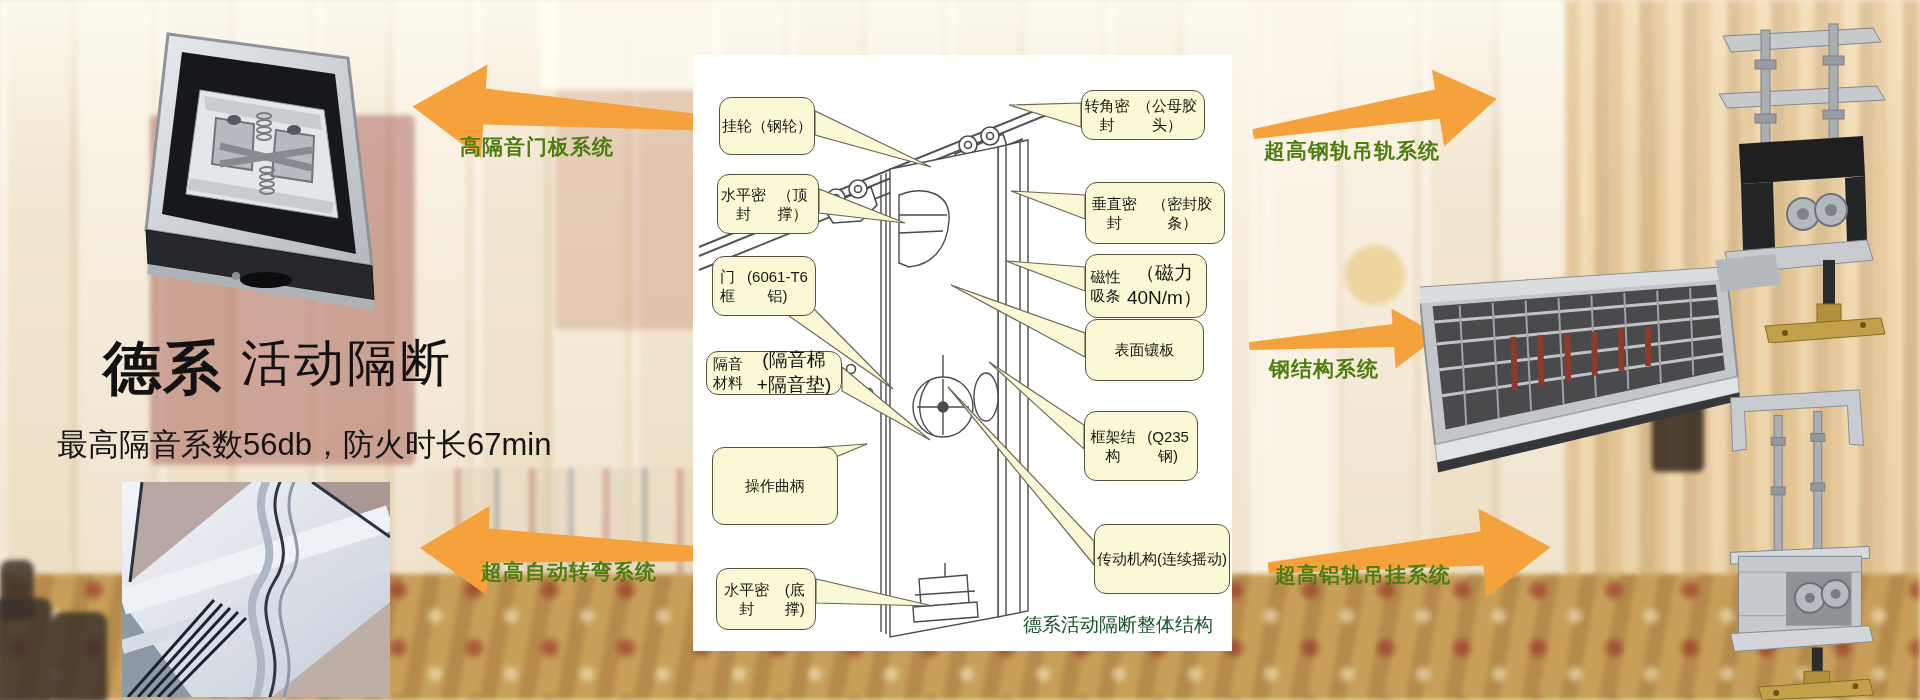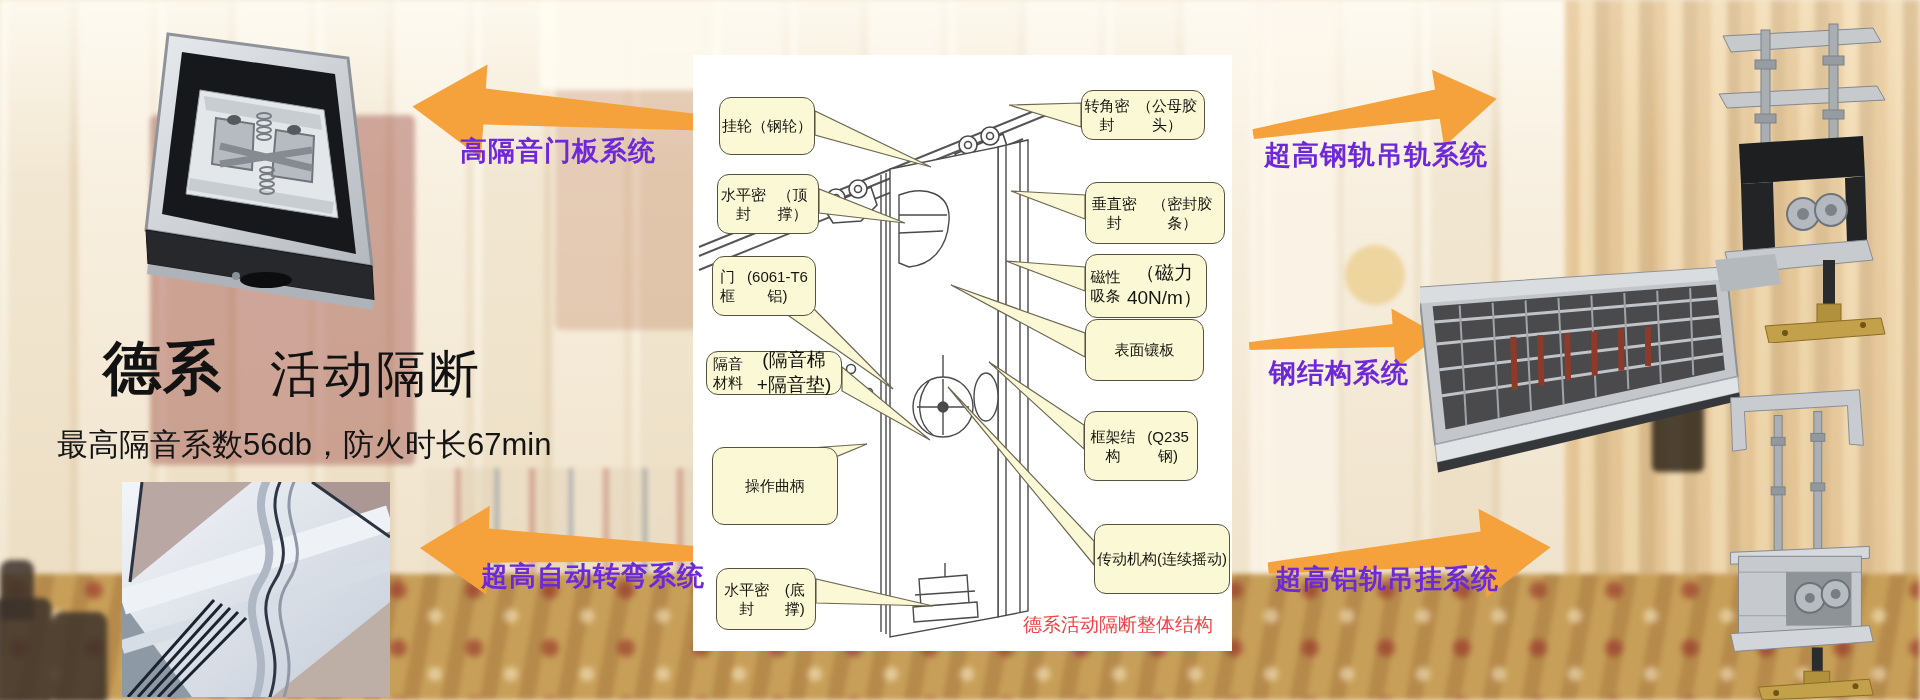--- a/index.html
+++ b/index.html
@@ -21,41 +21,41 @@
     background-image:
       radial-gradient(circle at 18px 16px,rgba(148,44,38,.6) 5px,rgba(148,44,38,0) 12px),
       radial-gradient(circle at 55px 42px,rgba(252,238,205,.55) 4px,rgba(252,238,205,0) 10px),
       repeating-linear-gradient(100deg,rgba(122,62,28,.22) 0 16px,rgba(0,0,0,0) 16px 38px);
     background-size:76px 58px,76px 58px,auto;}
   .chair{background:#3c312a;border-radius:10px 10px 4px 4px;opacity:.85;}
 
   
   .fg{position:absolute;z-index:2;}
 
-  .title-row{display:flex;align-items:flex-end;white-space:nowrap;color:#121212;gap:29px;}
+  .title-row{display:flex;align-items:flex-start;white-space:nowrap;color:#121212;}
   .brand{font-size:58px;font-weight:900;letter-spacing:2px;}
   .product{font-size:50px;font-weight:500;margin-left:18px;letter-spacing:3px;}
   .subtitle{font-size:31px;font-weight:500;color:#141414;white-space:nowrap;}
 
-  .syslabel{position:absolute;z-index:3;font-size:27px;font-weight:700;color:#6d28d9;
+  .syslabel{position:absolute;z-index:3;font-size:21px;font-weight:700;color:#4d7c0f;
             letter-spacing:1px;white-space:nowrap;}
 
   .arrow{position:absolute;z-index:2;}
   .arrow polygon{fill:#F6A23C;}
 
   
   .panel{position:absolute;left:693px;top:55px;width:539px;height:596px;background:#ffffff;z-index:2;}
   .diagram{position:absolute;left:0;top:0;width:539px;height:596px;}
   .callout{position:absolute;z-index:3;display:flex;flex-direction:row;justify-content:center;
     align-items:center;text-align:center;box-sizing:border-box;
     background:#FBF8D6;border:1.6px solid #56523F;border-radius:12px;
     color:#15150f;font-size:15px;font-weight:500;line-height:1.3;padding:2px 1px;}
   .callout .c2:empty{display:none;}
   .callout .sm{font-size:19px;}
-  .caption{position:absolute;z-index:3;font-size:19px;color:#ef4444;text-align:center;white-space:nowrap;}
+  .caption{position:absolute;z-index:3;font-size:19px;color:#14532d;text-align:center;white-space:nowrap;}
 </style>
 </head>
 <body>
 
 <div class="stage">
 
   <div class="bg">
     <div class="bg-stripes"></div>
     <div class="blob" style="left:150px;top:115px;width:265px;height:350px;background:#a85f58;opacity:.5"></div>
     <div class="blob" style="left:555px;top:0;width:160px;height:330px;background:#bc7a55;opacity:.3"></div>

